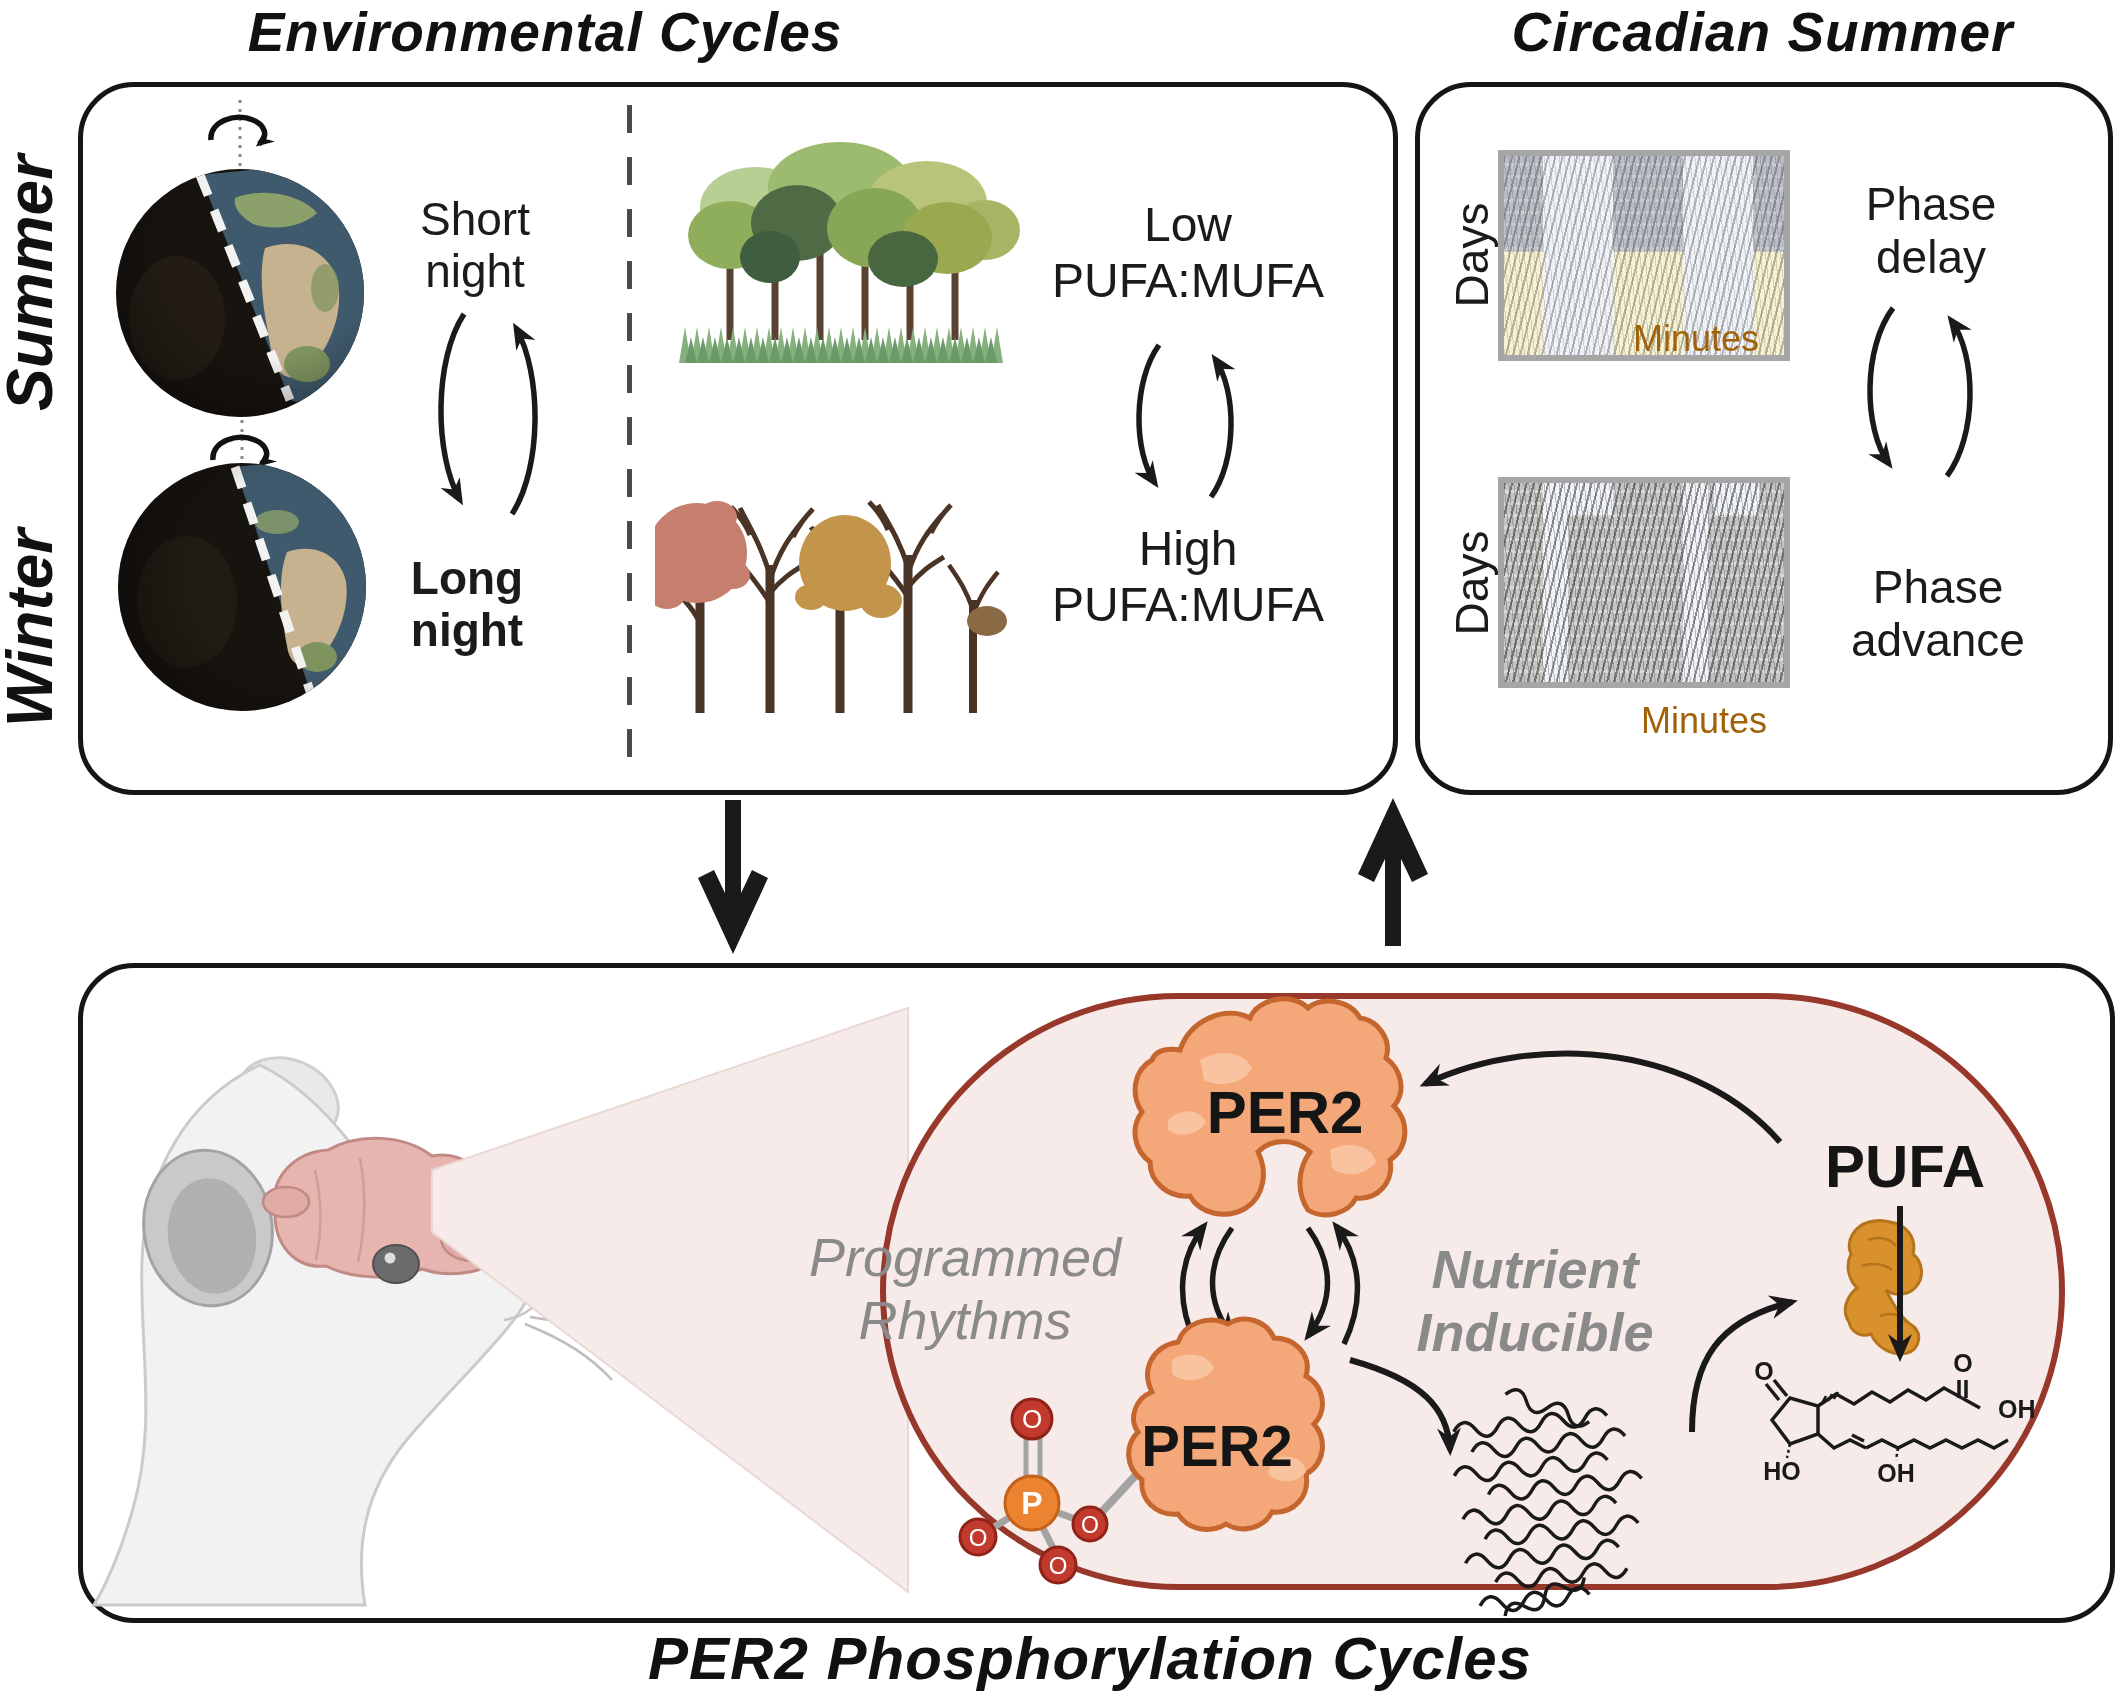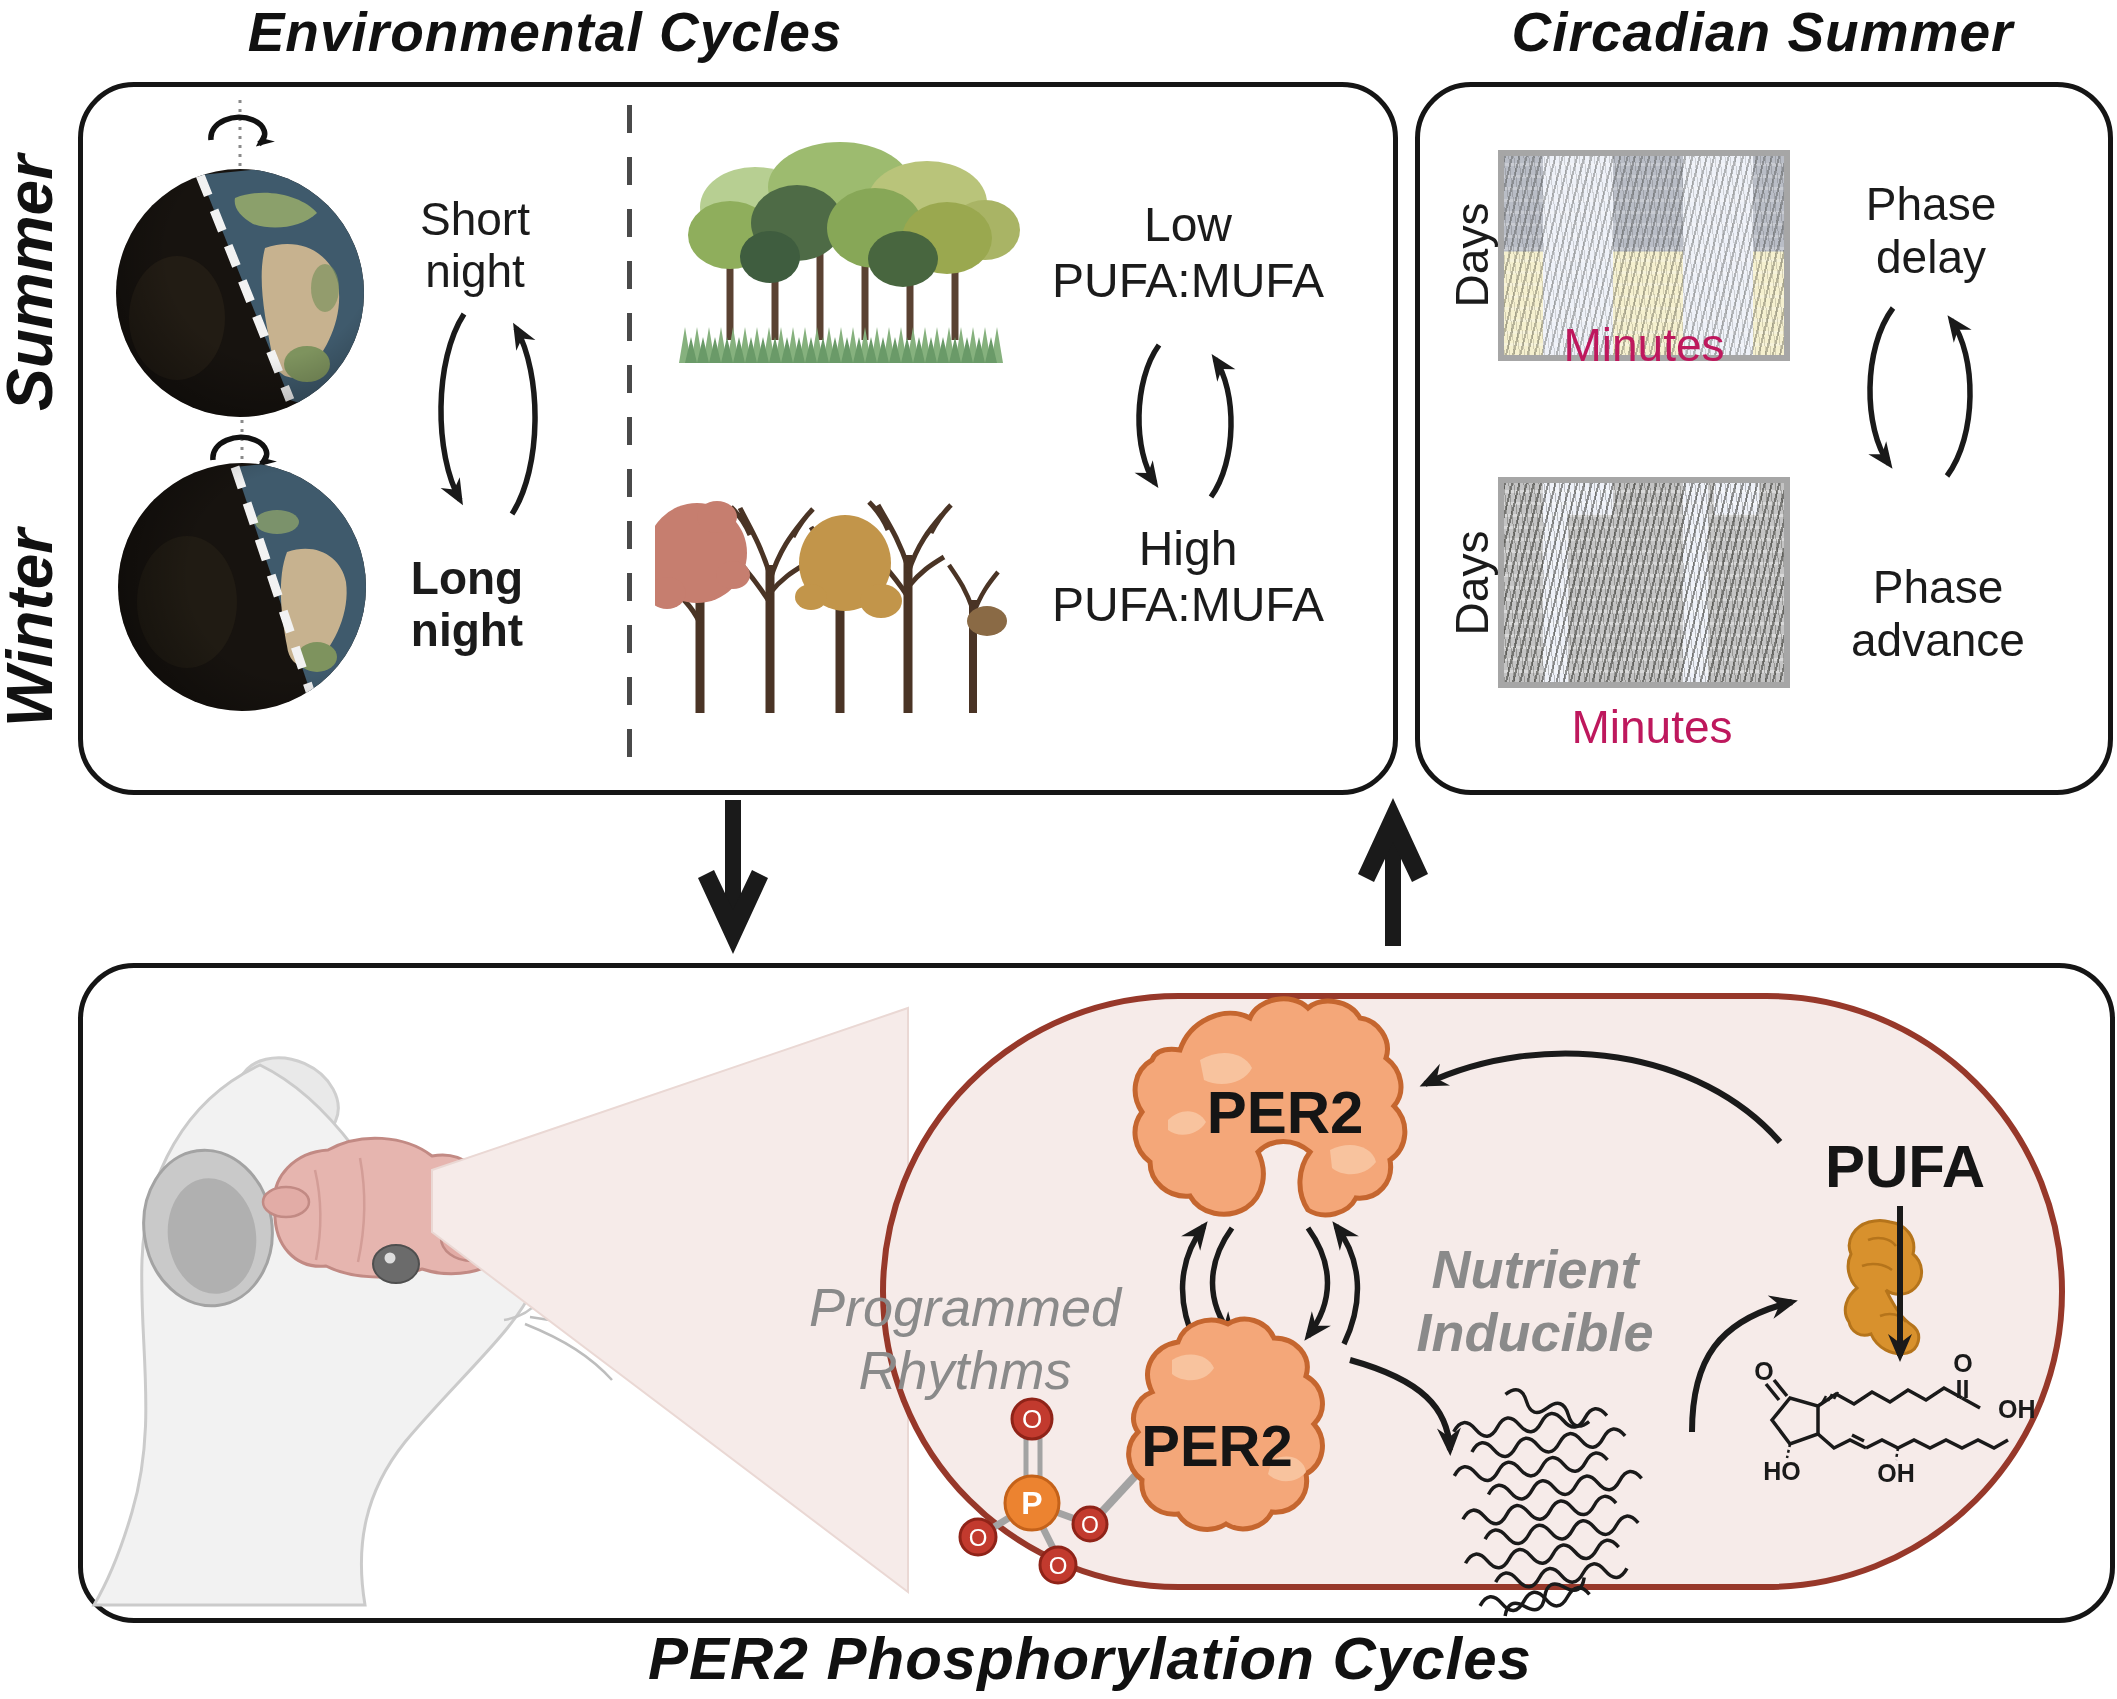--- a/index.html
+++ b/index.html
@@ -7,21 +7,21 @@
        font-family:"Liberation Sans","DejaVu Sans",sans-serif;color:#141414;}
   .abs{position:absolute;}
   .panel{position:absolute;border:5px solid #151515;border-radius:56px;background:#fff;}
   .ptitle{position:absolute;font-weight:bold;font-style:italic;font-size:55px;text-align:center;
           letter-spacing:1px;color:#111;}
   .sideLabel{position:absolute;font-weight:bold;font-style:italic;font-size:64px;color:#111;
              width:420px;height:70px;text-align:center;transform:rotate(-90deg);line-height:70px;}
   .ml{white-space:pre-line;text-align:center;}
   .nightLabel{position:absolute;font-size:46px;line-height:1.14;color:#1b1b1b;}
   .ratioLabel{position:absolute;font-size:48px;line-height:1.17;color:#1b1b1b;}
-  .axisLabel{position:absolute;font-size:46px;color:#be185d;text-align:center;}
+  .axisLabel{position:absolute;font-size:36px;color:#a16207;text-align:right;}
   .axisLabelV{position:absolute;font-size:46px;color:#1b1b1b;width:160px;height:50px;
               text-align:center;transform:rotate(-90deg);line-height:50px;}
   .phaseLabel{position:absolute;font-size:46px;line-height:1.16;color:#1b1b1b;}
   .grayLabel{position:absolute;font-style:italic;font-size:54px;line-height:1.16;color:#8a8a8a;}
   .blobLabel{position:absolute;font-weight:bold;font-size:60px;color:#151515;text-align:center;}
   .divider{position:absolute;left:627px;top:105px;width:5px;height:655px;
            background:repeating-linear-gradient(180deg,#4a4a4a 0 28px,transparent 28px 52px);}
   .acto{position:absolute;width:292px;height:211px;border:6px solid #a6a6a6;box-sizing:border-box;}
   .acto .bands,.acto .activity{position:absolute;inset:0;}
   #acto1{background:#eef1f8;}
@@ -368,21 +368,21 @@
     </g>
     <text x="1764" y="1380" font-size="25" font-weight="bold" fill="#1a1a1a" text-anchor="middle" font-family="Liberation Sans, sans-serif">O</text>
     <text x="1963" y="1372" font-size="25" font-weight="bold" fill="#1a1a1a" text-anchor="middle" font-family="Liberation Sans, sans-serif">O</text>
     <text x="1998" y="1418" font-size="25" font-weight="bold" fill="#1a1a1a" text-anchor="start" font-family="Liberation Sans, sans-serif">OH</text>
     <text x="1782" y="1480" font-size="25" font-weight="bold" fill="#1a1a1a" text-anchor="middle" font-family="Liberation Sans, sans-serif">HO</text>
     <text x="1896" y="1482" font-size="25" font-weight="bold" fill="#1a1a1a" text-anchor="middle" font-family="Liberation Sans, sans-serif">OH</text>
   </svg>
 
   <div class="blobLabel" style="left:1185px;top:1078px;width:200px;">PER2</div>
   <div class="blobLabel" style="left:1117px;top:1412px;width:200px;font-size:58px;">PER2</div>
-  <div class="grayLabel ml" style="left:735px;top:1276px;width:460px;">Programmed
+  <div class="grayLabel ml" style="left:735px;top:1226px;width:460px;">Programmed
 Rhythms</div>
   <div class="grayLabel ml" style="left:1355px;top:1238px;width:360px;font-weight:bold;">Nutrient
 Inducible</div>
   <div class="blobLabel" style="left:1805px;top:1132px;width:200px;">PUFA</div>
 
   <div class="botTitle" style="left:400px;top:1624px;width:1380px;">PER2 Phosphorylation Cycles</div>
 
 </div>
 
 </body></html>

